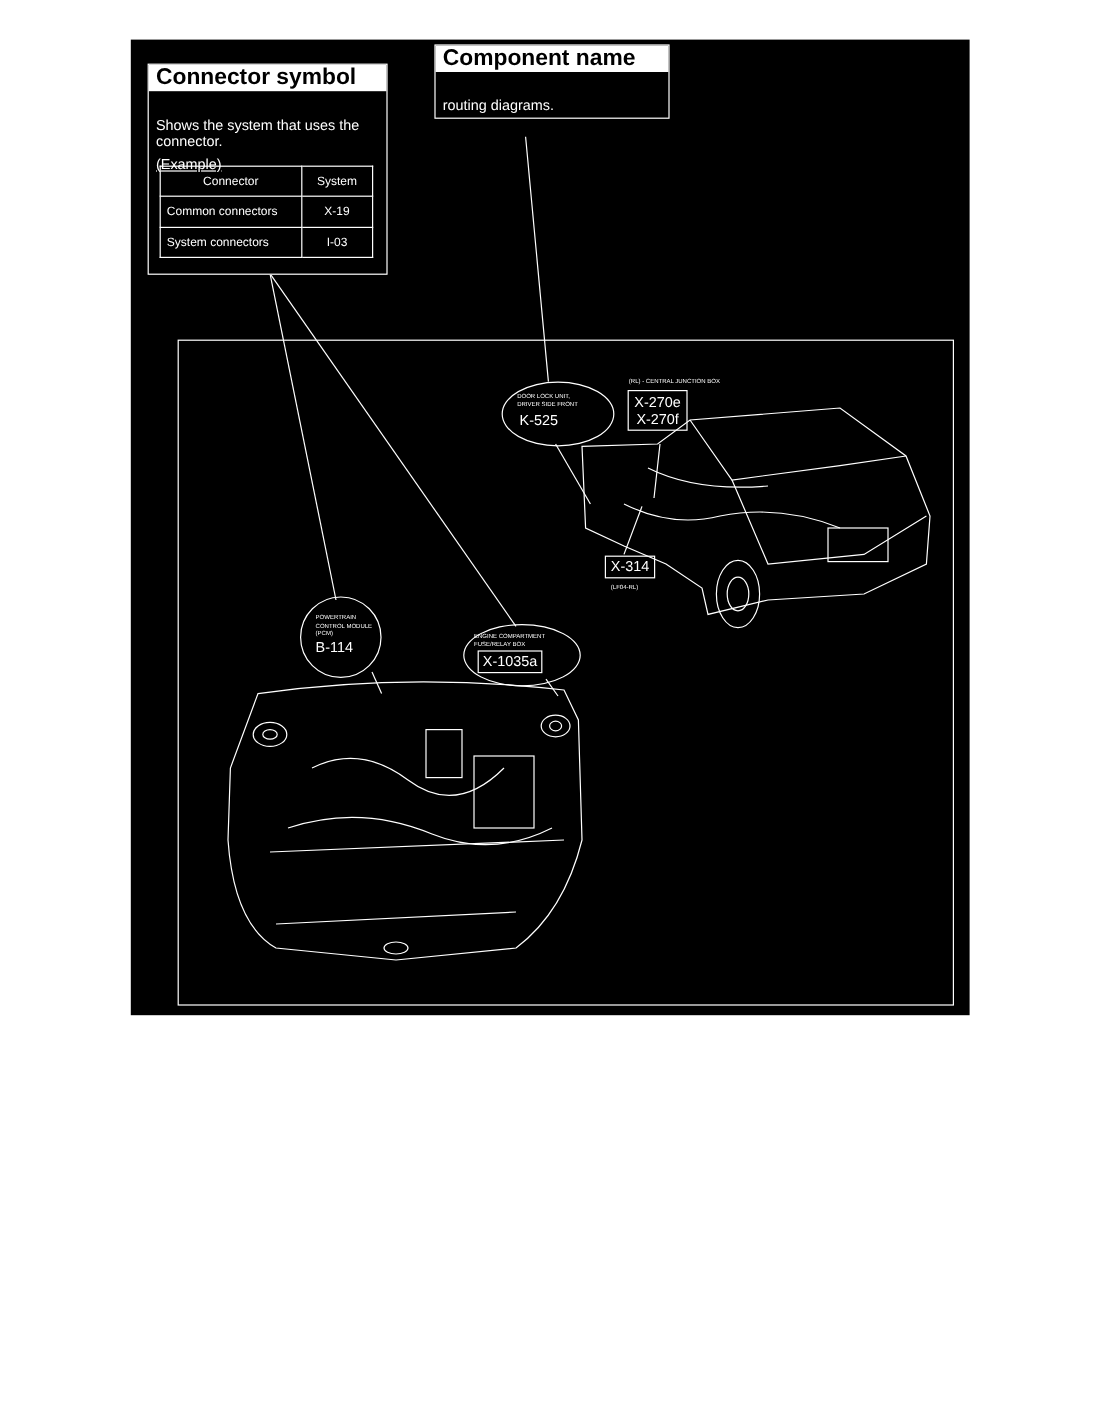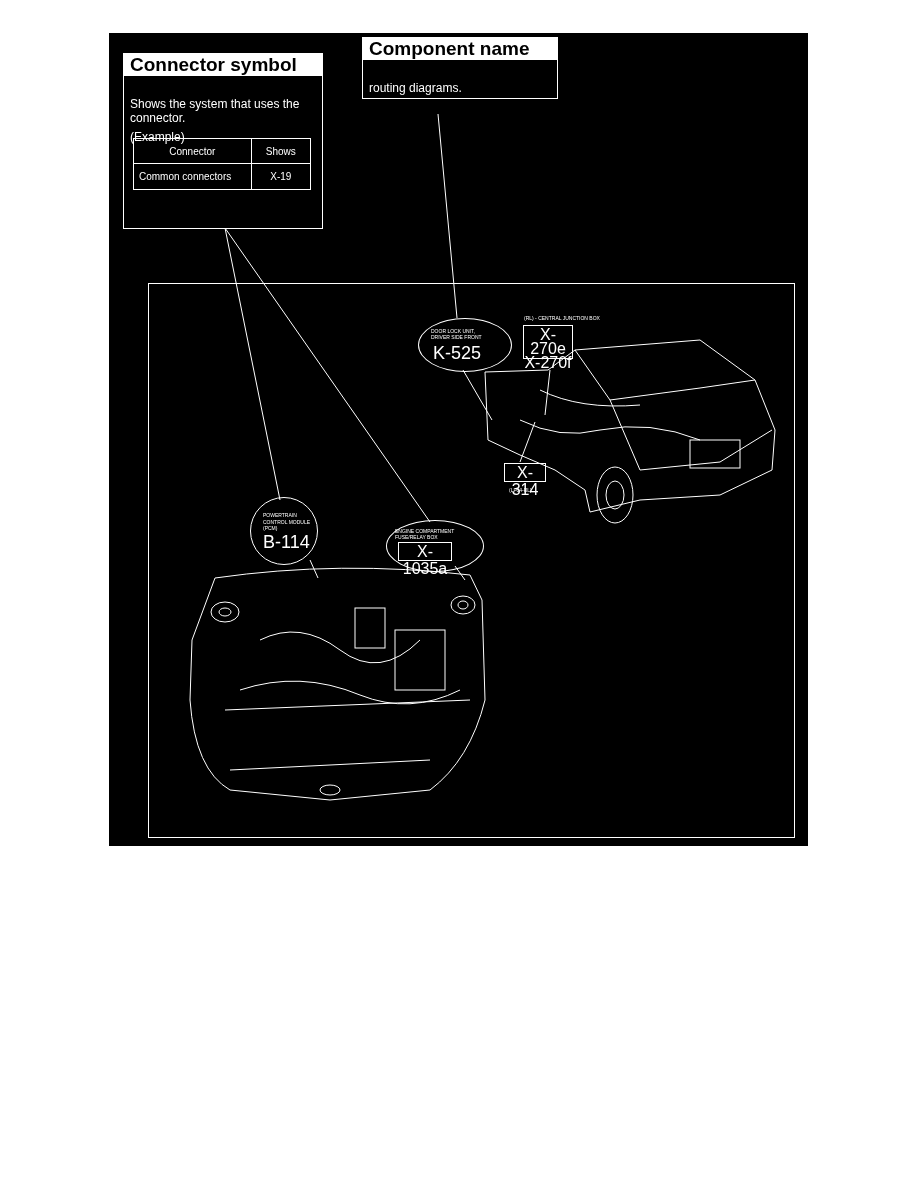--- a/index.html
+++ b/index.html
@@ -7,22 +7,22 @@
   .panel{position:absolute;left:109px;top:33px;width:699px;height:813px;background:#000;}
   .callbox{position:absolute;border:1px solid #fff;color:#fff;background:#000;}
   .callbox .hd{background:#fff;color:#000;font-weight:bold;font-size:19px;padding:0 6px;}
   .callbox .bd{font-size:12px;line-height:14px;padding:21px 6px;}
   .tbl{position:absolute;border-collapse:collapse;color:#fff;font-size:10px;}
   .tbl td{border:1px solid #fff;padding:3px 5px;height:18px;}
   .sym-box{display:inline-block;border:4px solid #000000;padding:0 6px;}
   .inner{position:absolute;left:148px;top:283px;width:645px;height:553px;border:1px solid #fff;}
   .oval{position:absolute;border:1px solid #fff;border-radius:50%;color:#fff;}
   .small{font-size:5px;line-height:6px;position:absolute;}
-  .code{font-size:18px;position:absolute;}
-  .cbox{position:absolute;border:1px solid #fff;color:#fff;font-size:16px;text-align:center;line-height:14px;}
+  .code{font-size:12px;position:absolute;}
+  .cbox{position:absolute;border:1px solid #fff;color:#fff;font-size:12px;text-align:center;line-height:14px;}
   .lbl{position:absolute;color:#fff;font-size:5px;}
   svg.lines{position:absolute;left:0;top:0;}
 </style>
 </head>
 <body>
 
 <div class="panel"></div>
 
 <svg class="lines" width="918" height="1188">
   <g stroke="#fff" stroke-width="1" fill="none">
@@ -61,32 +61,36 @@
     <path d="M260 640 Q300 620 340 650 Q380 680 420 640"></path>
     <path d="M240 690 Q300 670 360 695 Q410 715 460 690"></path>
   </g>
 </svg>
 
 <div class="callbox" style="left:123px;top:53px;width:198px;height:174px;">
   <div class="hd">Connector symbol</div>
   <div class="bd">
     <div>Shows the system that uses the</div>
     <div>connector.</div>
-    <div style="margin-top:5px;">(Example)</div>
+    <div style="margin-top:5px;text-decoration:underline;">(Example)</div>
   </div>
 </div>
 <table class="tbl" style="left:133px;top:138px;width:178px;">
   <tbody>
       <tr>
     <td style="text-align:center;">Connector</td>
-    <td style="text-align:center;">Shows</td>
+    <td style="text-align:center;">System</td>
   </tr>
   <tr>
     <td>Common connectors</td>
     <td style="text-align:center;"><span class="sym-box">X-19</span></td>
+  </tr>
+  <tr>
+    <td>System connectors</td>
+    <td style="text-align:center;">I-03</td>
   </tr>
 </tbody>
   </table>
 
 <div class="callbox" style="left:362px;top:37px;width:194px;height:60px;">
   <div class="hd">Component name</div>
   <div class="bd">
     <div>routing diagrams.</div>
   </div>
 </div>

